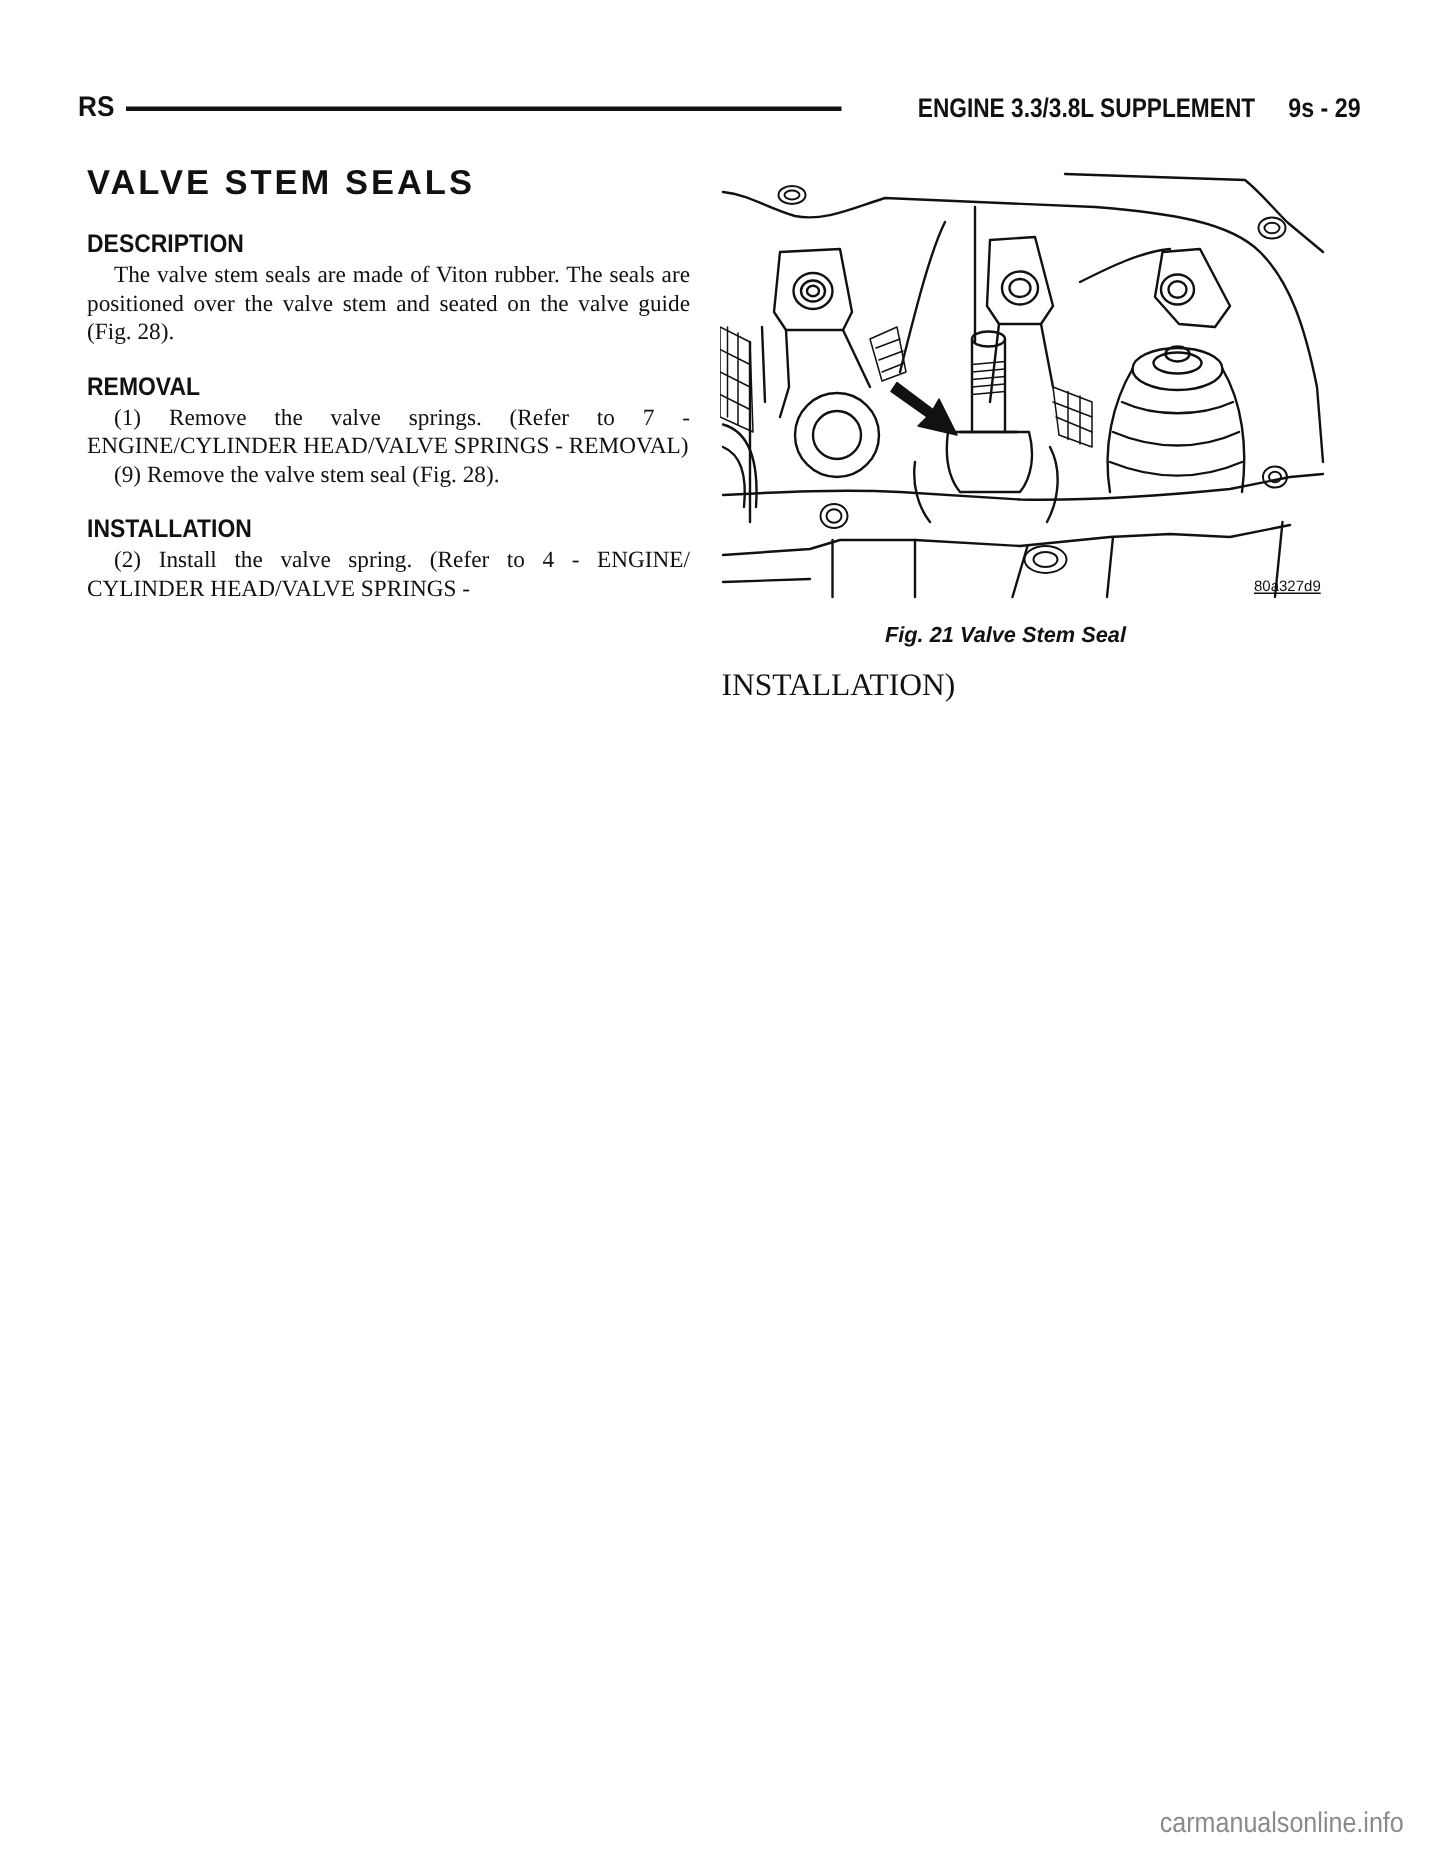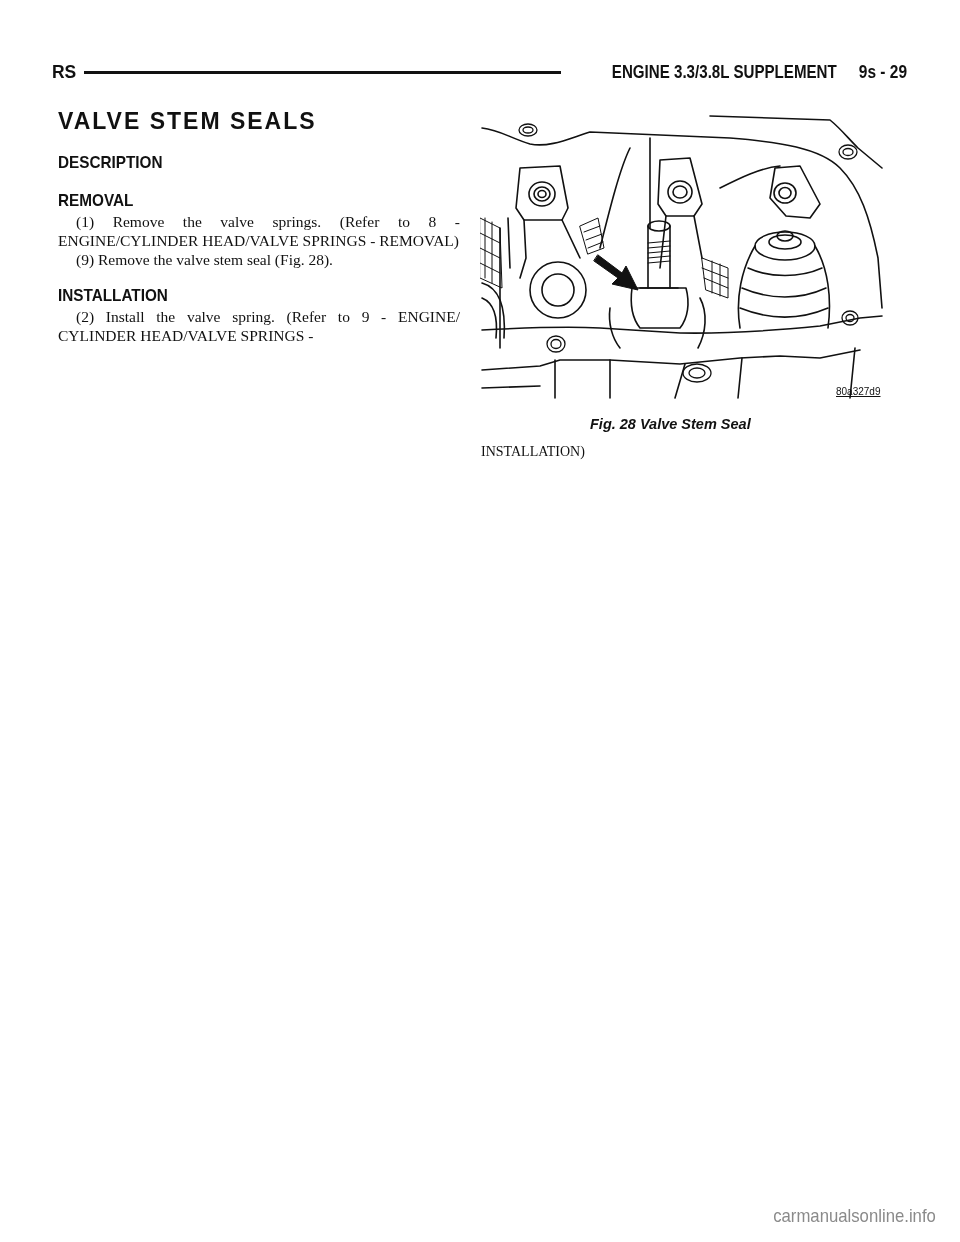--- a/index.html
+++ b/index.html
@@ -13,46 +13,47 @@
     .col-left { position: absolute; left: 58px; top: 108px; width: 402px; }
     .main-title { font-family: "Liberation Sans", sans-serif; font-weight: bold; font-size: 23px; letter-spacing: 2px; margin: 0 0 18px 0; line-height: 26px; }
     .sec-head { font-family: "Liberation Sans", sans-serif; font-weight: bold; font-size: 17px; margin: 0; line-height: 22px; transform: scaleX(0.9); transform-origin: left center; }
     .para { font-family: "Liberation Serif", serif; font-size: 15.5px; line-height: 19px; text-align: justify; margin: 0; }
     .para.indent { text-indent: 18px; }
     .gap { height: 16px; }
 
     .figure { position: absolute; left: 480px; top: 108px; width: 420px; height: 292px; }
     .fig-code { position: absolute; left: 836px; top: 386px; font-family: "Liberation Sans", sans-serif; font-size: 10px; color: #111; text-decoration: underline; }
     .fig-caption { position: absolute; left: 590px; top: 416px; font-family: "Liberation Sans", sans-serif; font-weight: bold; font-style: italic; font-size: 14.5px; }
-    .cont-text { position: absolute; left: 481px; top: 444px; font-family: "Liberation Serif", serif; font-size: 14px; }
+    .cont-text { position: absolute; left: 481px; top: 444px; font-family: "Liberation Serif", serif; font-size: 21px; }
     .watermark { position: absolute; right: 24px; top: 1205px; font-family: "Liberation Sans", sans-serif; font-size: 19px; color: #8a8a8a; transform: scaleX(0.88); transform-origin: right center; }
   </style>
 </head>
 <body>
 
 <div class="header">
   <span class="hdr-rs">RS</span>
   <span class="hdr-rule"></span>
   <span class="hdr-title">ENGINE 3.3/3.8L SUPPLEMENT</span>
   <span class="hdr-page">9s - 29</span>
 </div>
 
 <div class="col-left">
   <h1 class="main-title">VALVE STEM SEALS</h1>
 
   <h2 class="sec-head">DESCRIPTION</h2>
+  <p class="para indent">The valve stem seals are made of Viton rubber. The seals are positioned over the valve stem and seated on the valve guide (Fig. 28).</p>
 
   <div class="gap"></div>
   <h2 class="sec-head">REMOVAL</h2>
-  <p class="para indent">(1) Remove the valve springs. (Refer to 8 - ENGINE/CYLINDER HEAD/VALVE SPRINGS - REMOVAL)</p>
+  <p class="para indent">(1) Remove the valve springs. (Refer to 7 - ENGINE/CYLINDER HEAD/VALVE SPRINGS - REMOVAL)</p>
   <p class="para indent">(9) Remove the valve stem seal (Fig. 28).</p>
 
   <div class="gap"></div>
   <h2 class="sec-head">INSTALLATION</h2>
-  <p class="para indent">(2) Install the valve spring. (Refer to 9 - ENGINE/ CYLINDER HEAD/VALVE SPRINGS -</p>
+  <p class="para indent">(2) Install the valve spring. (Refer to 4 - ENGINE/ CYLINDER HEAD/VALVE SPRINGS -</p>
 </div>
 
 <div class="figure">
   <svg width="420" height="292" viewBox="0 0 420 292" fill="none" stroke="#111" stroke-width="1.6" stroke-linejoin="round" stroke-linecap="round">
 
     <path d="M2 20 C20 22 30 30 50 36 C70 40 90 30 110 24 L250 30 C300 34 340 40 360 60 C380 80 390 110 398 150 L402 200"></path>
     <path d="M230 8 L350 12 C360 20 368 30 378 40 L402 60"></path>
 
     <path d="M2 222 C40 220 80 218 120 220 L200 225 C250 226 300 222 340 218 L380 210 L402 208"></path>
     <path d="M2 262 L60 258 L80 252 L130 252 L200 256 L260 250 L300 248 L340 250 L380 242"></path>
@@ -116,16 +117,16 @@
       <path d="M222 150 L248 160 L248 190 L226 182 Z"></path>
       <path d="M222 160 L248 170 M224 170 L248 180 M232 153 L232 185 M240 156 L240 188"></path>
     </g>
 
     <path d="M2 175 C20 180 26 200 24 230 M2 190 C14 195 18 210 16 230"></path>
 
     <path d="M118 147 L142 165 L146 158 L158 182 L132 176 L138 170 L114 153 Z" fill="#111" stroke="#111" stroke-width="1"></path>
   </svg>
 </div>
 <div class="fig-code">80a327d9</div>
-<div class="fig-caption">Fig. 28 Valve Stem Seal</div>
+<div class="fig-caption">Fig. 21 Valve Stem Seal</div>
 <div class="cont-text">INSTALLATION)</div>
 
 <div class="watermark">carmanualsonline.info</div>
 
 </body></html>

